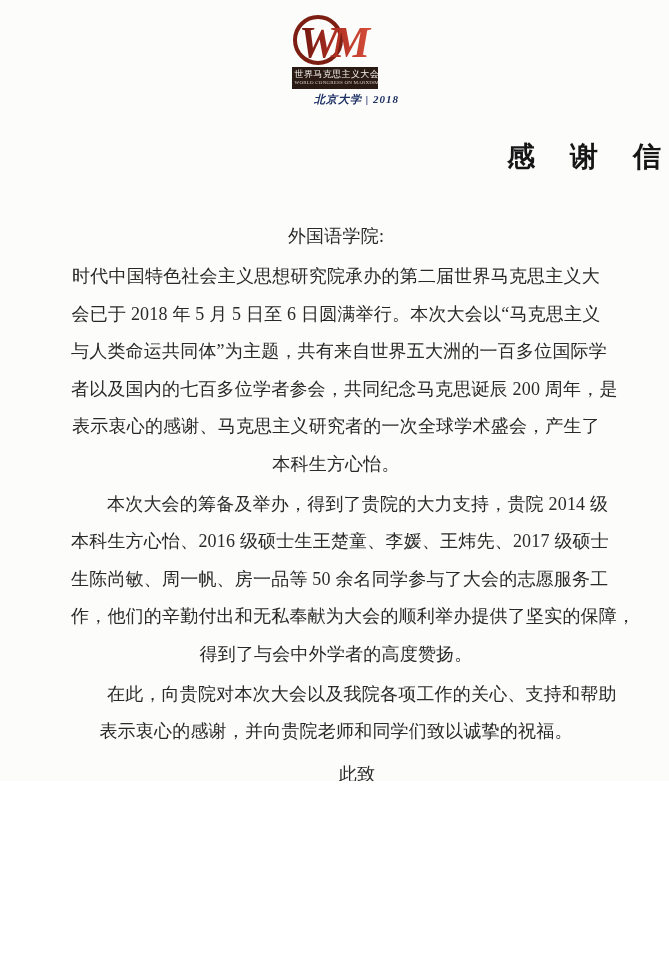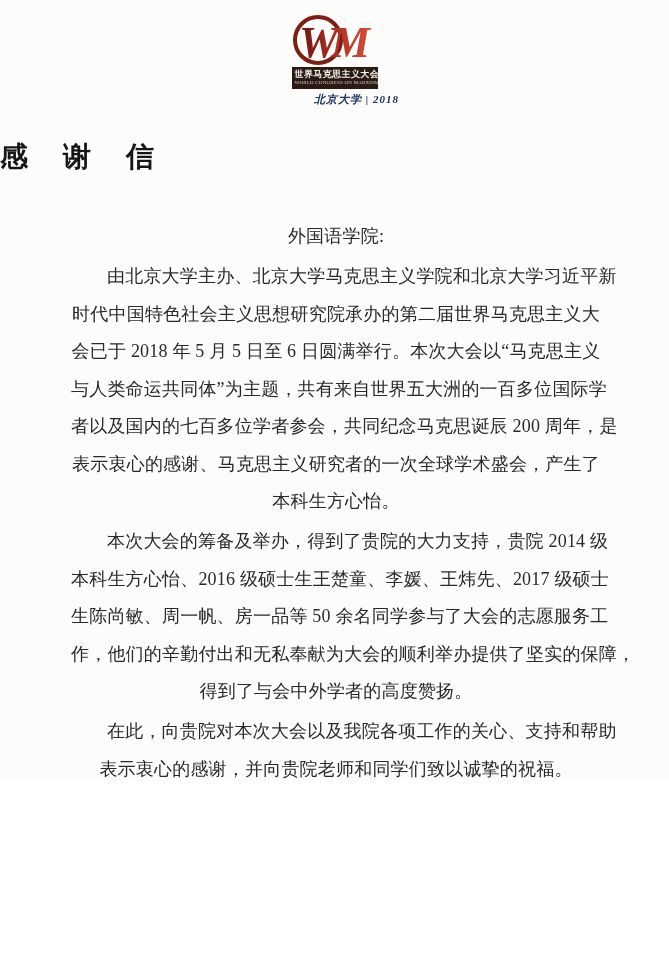--- a/index.html
+++ b/index.html
@@ -4,26 +4,26 @@
 <style>
   html,body{margin:0;padding:0;background:#ffffff;}
   .page{
     position:relative;width:669px;height:781px;background:#fcfcfb;overflow:hidden;
     font-family:"Liberation Serif","DejaVu Serif",serif;color:#262626;
   }
   
   .logo-block{position:absolute;top:12px;left:0;right:0;display:flex;flex-direction:column;align-items:center;}
   .monogram{display:block;}
   .banner{background:#2a1a14;color:#f4f0ea;text-align:center;padding:2px 3px 3px;width:80px;margin-top:1px;}
-  .banner-cn{font-size:9px;font-weight:bold;letter-spacing:0.4px;white-space:nowrap;line-height:11px;}
+  .banner-cn{font-size:9px;font-weight:normal;letter-spacing:0.4px;white-space:nowrap;line-height:11px;}
   .banner-en{font-size:5px;letter-spacing:0.2px;color:#d8d0c8;white-space:nowrap;line-height:6px;}
   .host-line{margin-top:3px;font-size:11px;font-weight:bold;font-style:italic;color:#1b2f63;letter-spacing:1px;white-space:nowrap;margin-left:44px;}
   
   .letter-title{
-    position:absolute;top:138px;left:0;width:100%;text-align:left;
+    position:absolute;top:138px;left:0;width:100%;text-align:right;
     font-size:28px;font-weight:bold;color:#161616;letter-spacing:8px;word-spacing:12px;white-space:nowrap;
   }
   
   .letter-body{position:absolute;left:71px;top:218px;width:530px;font-size:18px;color:#292929;letter-spacing:0.2px;text-align:center;}
   .bodyline{height:37.5px;line-height:37.5px;white-space:nowrap;}
   .para{margin-top:2.5px;}
   .indent{text-indent:36px;}
   .cizhi{margin-top:5px;text-indent:42px;}
   
   .signature-line{position:absolute;left:427px;top:871px;font-size:19px;letter-spacing:0.5px;color:#222;white-space:nowrap;}
@@ -59,21 +59,20 @@
     </div>
     <div class="host-line">北京大学 | 2018</div>
   </div>
 
   <div class="letter-title">感 谢 信</div>
 
   <div class="letter-body">
     <div class="bodyline">外国语学院:</div>
     <div id="paragraphs">
         <div class="para">
-          <div class="bodyline indent">由北京大学主办、北京大学马克思主义学院和北京大学习近平新</div>
           <div class="bodyline">时代中国特色社会主义思想研究院承办的第二届世界马克思主义大</div>
           <div class="bodyline">会已于 2018 年 5 月 5 日至 6 日圆满举行。本次大会以“马克思主义</div>
           <div class="bodyline">与人类命运共同体”为主题，共有来自世界五大洲的一百多位国际学</div>
           <div class="bodyline">者以及国内的七百多位学者参会，共同纪念马克思诞辰 200 周年，是</div>
           <div class="bodyline">表示衷心的感谢、马克思主义研究者的一次全球学术盛会，产生了</div>
           <div class="bodyline">本科生方心怡。</div>
         </div>
         <div class="para">
           <div class="bodyline indent">本次大会的筹备及举办，得到了贵院的大力支持，贵院 2014 级</div>
           <div class="bodyline">本科生方心怡、2016 级硕士生王楚童、李媛、王炜先、2017 级硕士</div>

